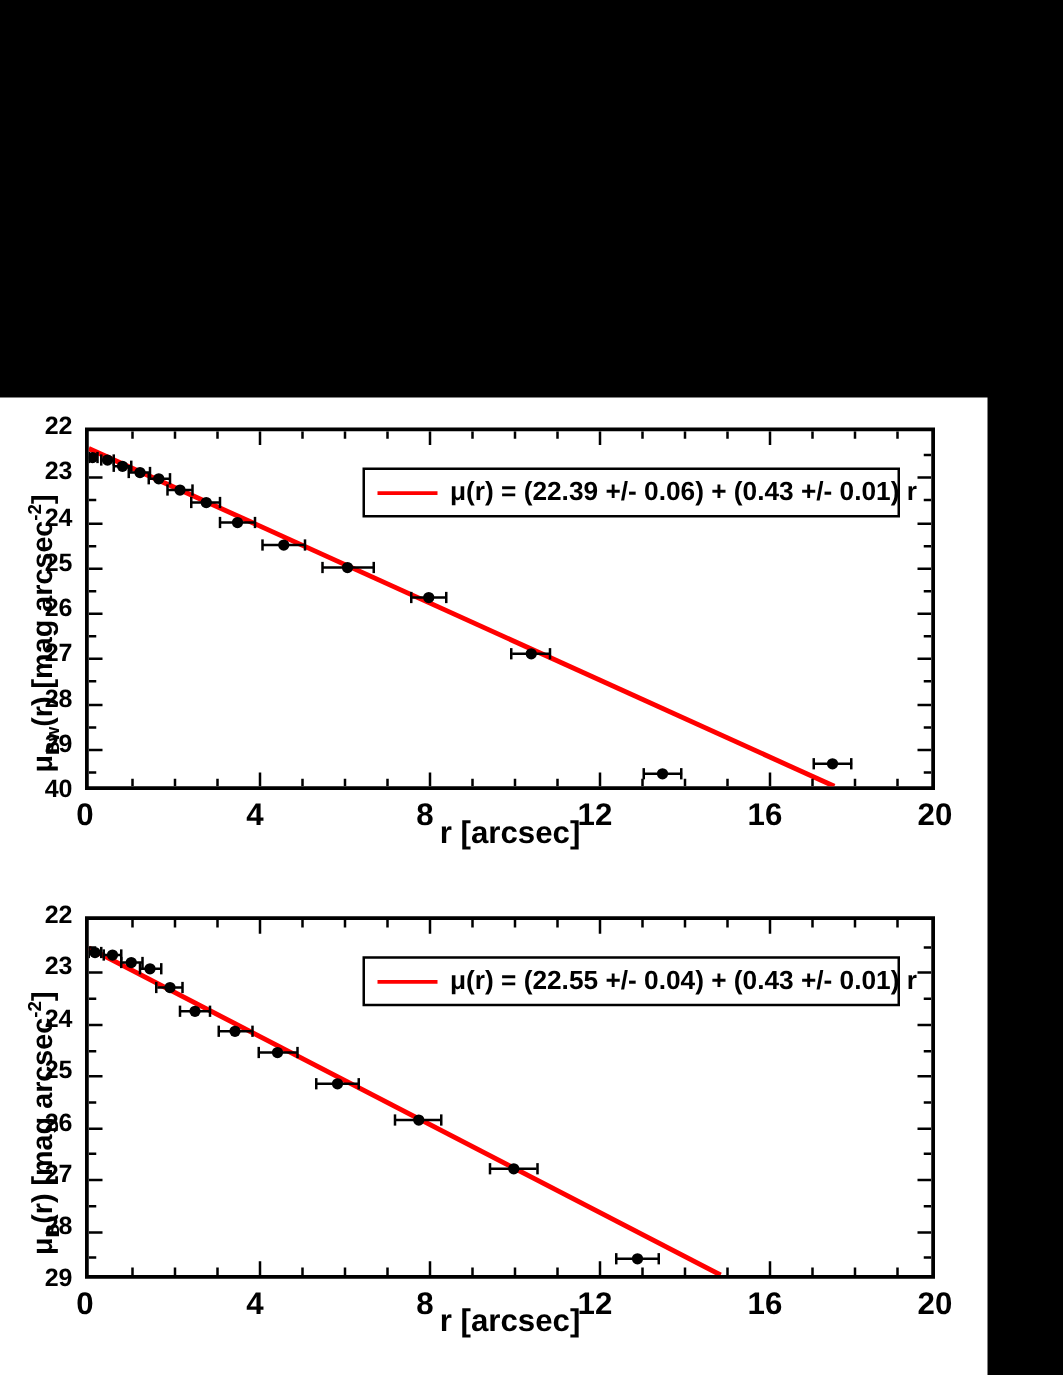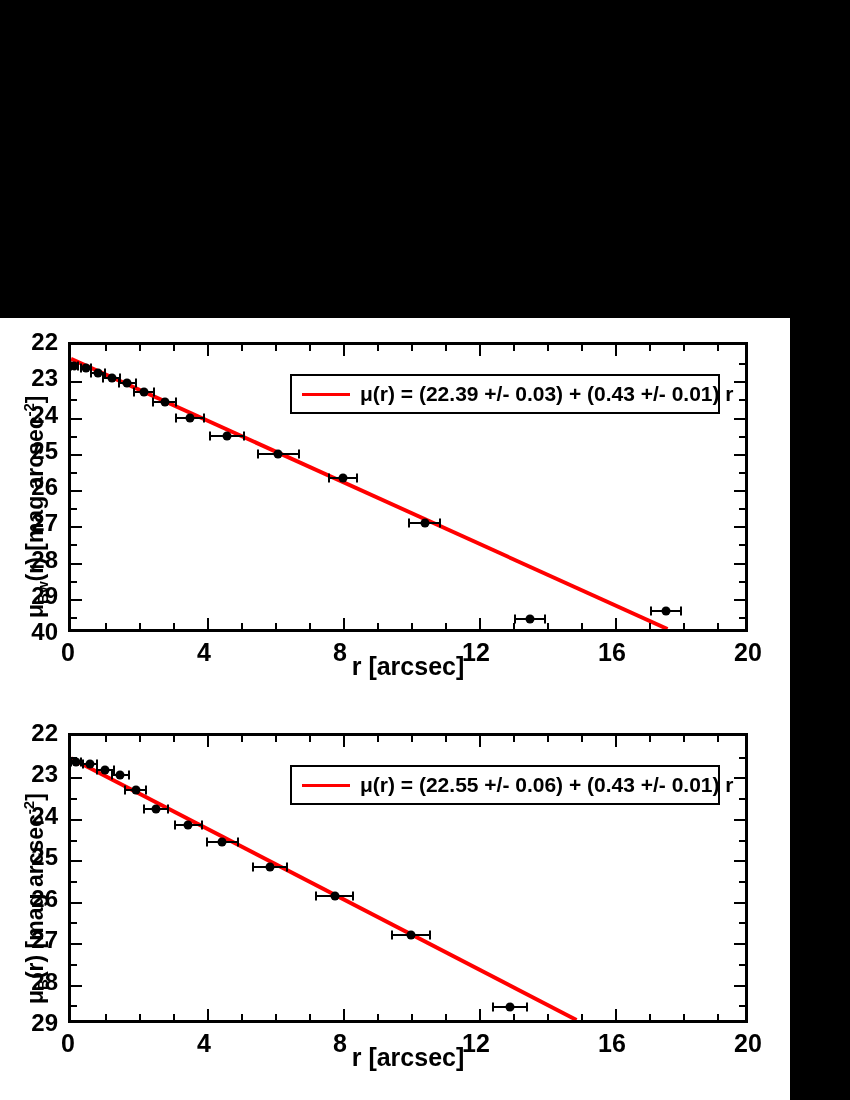--- a/index.html
+++ b/index.html
@@ -70,21 +70,21 @@
   .xtick-label {
     position: absolute;
     font-size: 25px;
     font-weight: bold;
     color: #000000;
     transform: translateX(-50%);
     white-space: nowrap;
   }
   .ytick-label {
     position: absolute;
-    font-size: 24px;
+    font-size: 20px;
     font-weight: bold;
     color: #000000;
     transform: translateY(-50%);
     white-space: nowrap;
     text-align: right;
   }
   .axis-title-x {
     position: absolute;
     font-size: 25px;
     font-weight: bold;
@@ -313,21 +313,21 @@
       </div>
 
     <div class="axis-title-x" id="xtitle-top" style="top: 334px;">r [arcsec]</div>
 
     <div class="axis-title-y" id="ytitle-top" style="left: 20px; top: 300px;">
       <span>μ</span><sub>Bw</sub><span>(r) [mag arcsec</span><sup>-2</sup><span>]</span>
     </div>
 
     <div class="legend" id="legend-top" style="left: 290px; top: 56px; width: 430px; height: 40px;">
       <span class="legend-line"></span>
-      <span class="legend-text">μ(r) = (22.39 +/- 0.03) + (0.43 +/- 0.01) r</span>
+      <span class="legend-text">μ(r) = (22.39 +/- 0.06) + (0.43 +/- 0.01) r</span>
     </div>
   </div>
 
   <div class="panel" id="panel-bottom">
     <div class="plotbox">
       <div class="plotarea" id="area-bottom">
         <svg class="overlay" id="svg-bottom" viewBox="0 0 680 290" preserveAspectRatio="none">
             <line x1="0" y1="22.785714285714313" x2="510" y2="290" class="fitline"></line>
           </svg>
       <div class="tick xmin" style="left: 34px;"></div>
@@ -463,17 +463,17 @@
       </div>
 
     <div class="axis-title-x" id="xtitle-bottom" style="top: 334px;">r [arcsec]</div>
 
     <div class="axis-title-y" id="ytitle-bottom" style="left: 20px; top: 295px;">
       <span>μ</span><sub>B</sub><span>(r) [mag arcsec</span><sup>-2</sup><span>]</span>
     </div>
 
     <div class="legend" id="legend-bottom" style="left: 290px; top: 56px; width: 430px; height: 40px;">
       <span class="legend-line"></span>
-      <span class="legend-text">μ(r) = (22.55 +/- 0.06) + (0.43 +/- 0.01) r</span>
+      <span class="legend-text">μ(r) = (22.55 +/- 0.04) + (0.43 +/- 0.01) r</span>
     </div>
   </div>
 
 </div>
 
 </body></html>

